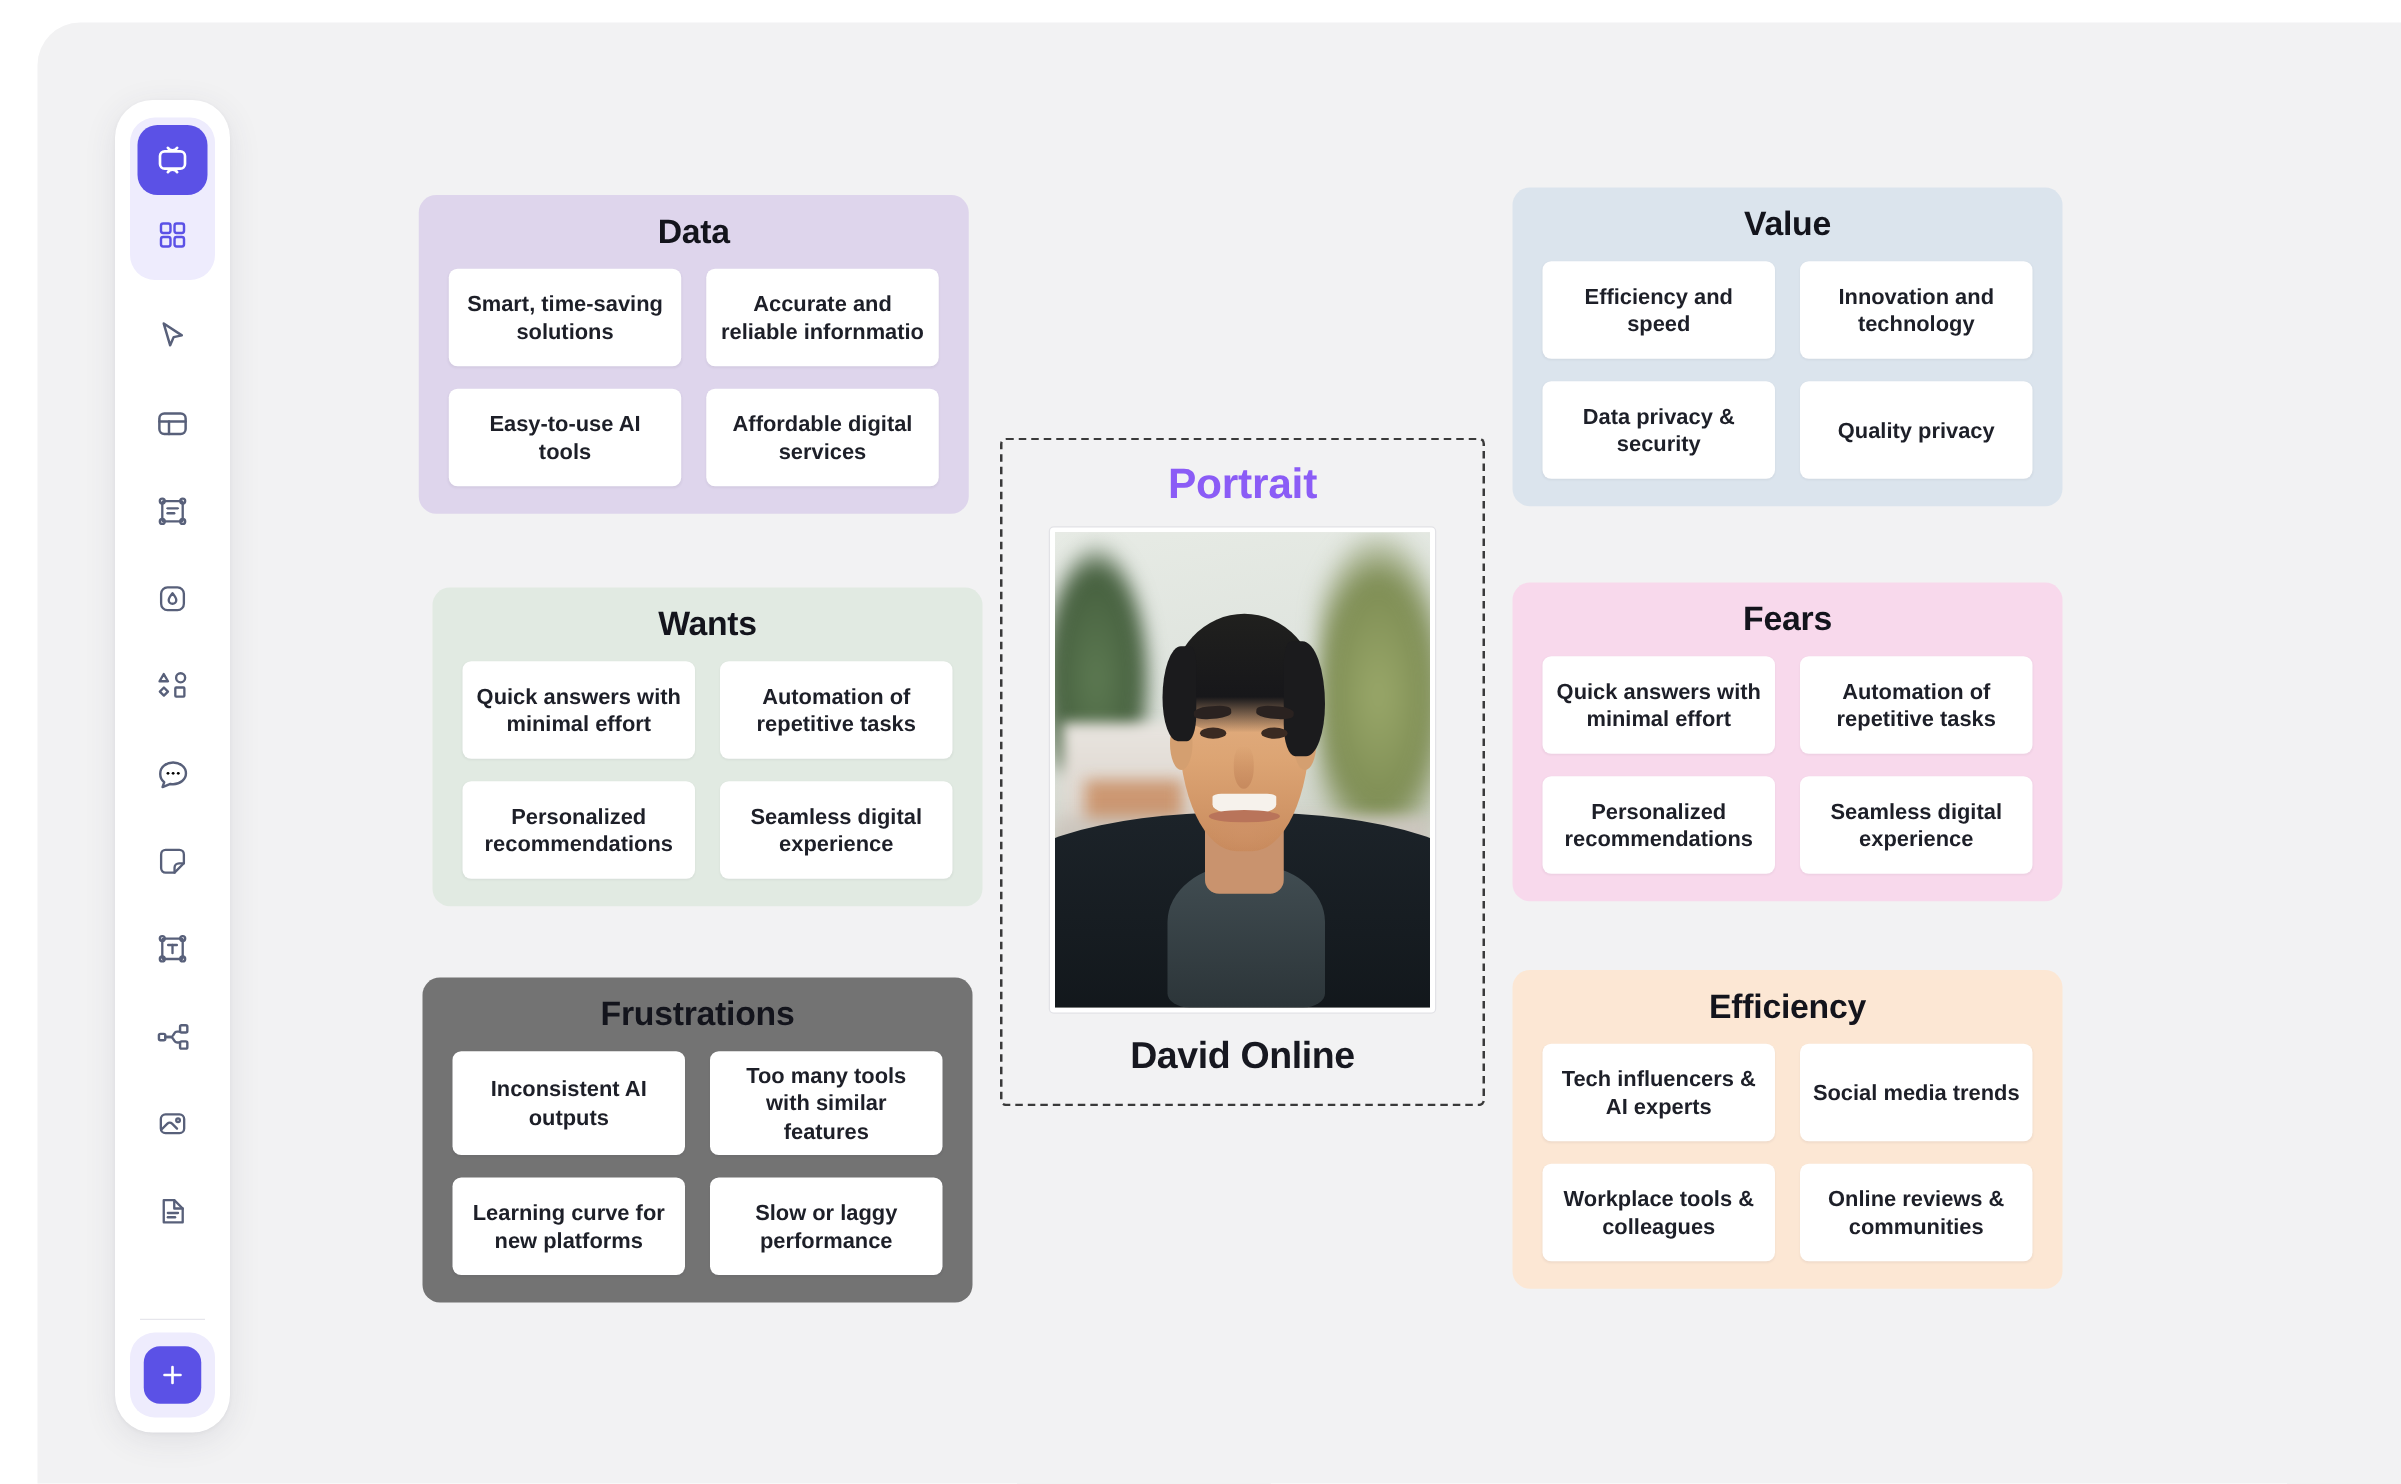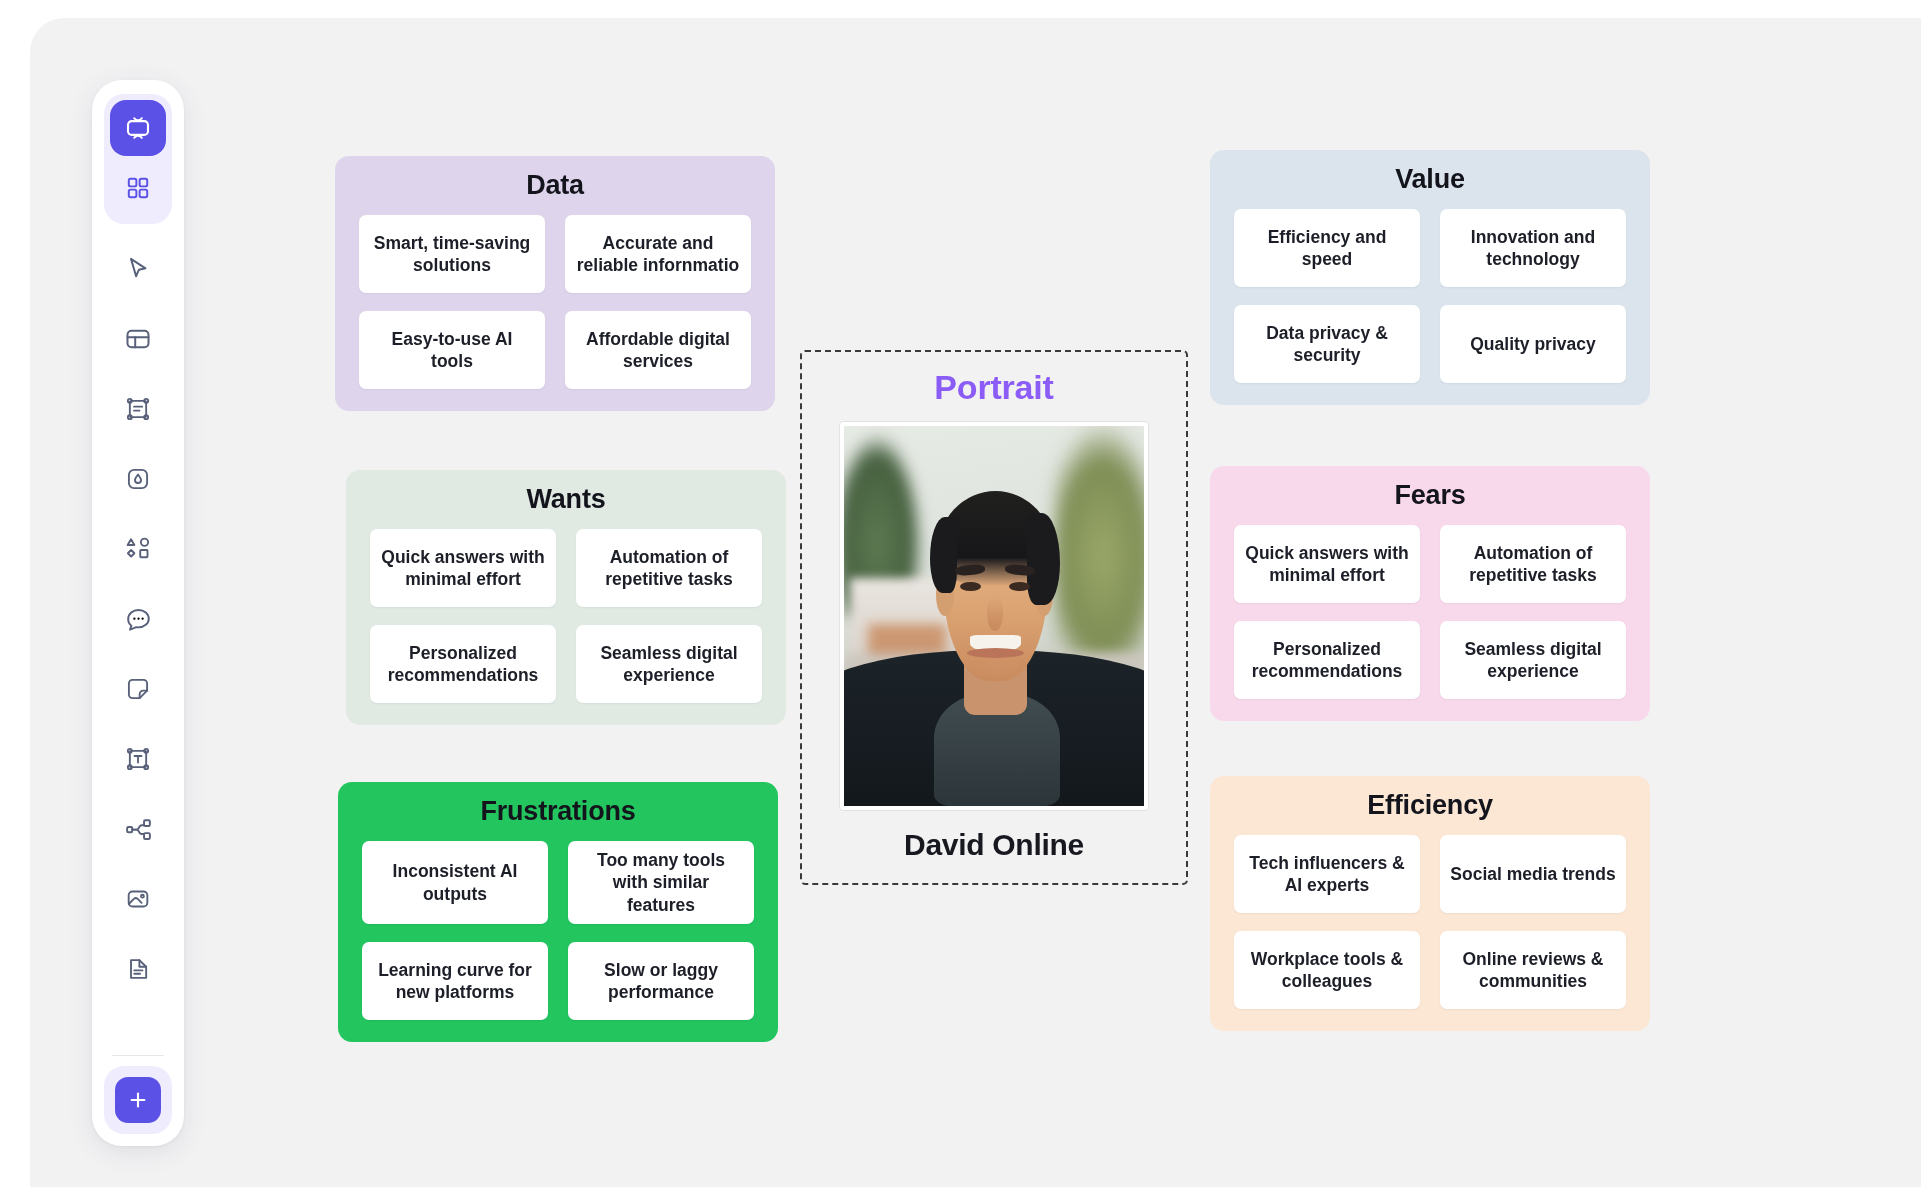--- a/index.html
+++ b/index.html
@@ -381,21 +381,21 @@
     <div class="card" id="card-wants" style="background: rgb(225, 234, 226);">
       <div class="card-title">Wants</div>
       <div class="tile-grid">
         <div class="tile">Quick answers with minimal effort</div>
         <div class="tile">Automation of repetitive tasks</div>
         <div class="tile">Personalized recommendations</div>
         <div class="tile">Seamless digital experience</div>
       </div>
     </div>
 
-    <div class="card" id="card-frustrations" style="background: #22c55e;">
+    <div class="card" id="card-frustrations" style="background: #737373;">
       <div class="card-title">Frustrations</div>
       <div class="tile-grid">
         <div class="tile">Inconsistent AI outputs</div>
         <div class="tile">Too many tools with similar features</div>
         <div class="tile">Learning curve for new platforms</div>
         <div class="tile">Slow or laggy performance</div>
       </div>
     </div>
 
     <div class="card" id="card-value" style="background: rgb(219, 228, 237);">

